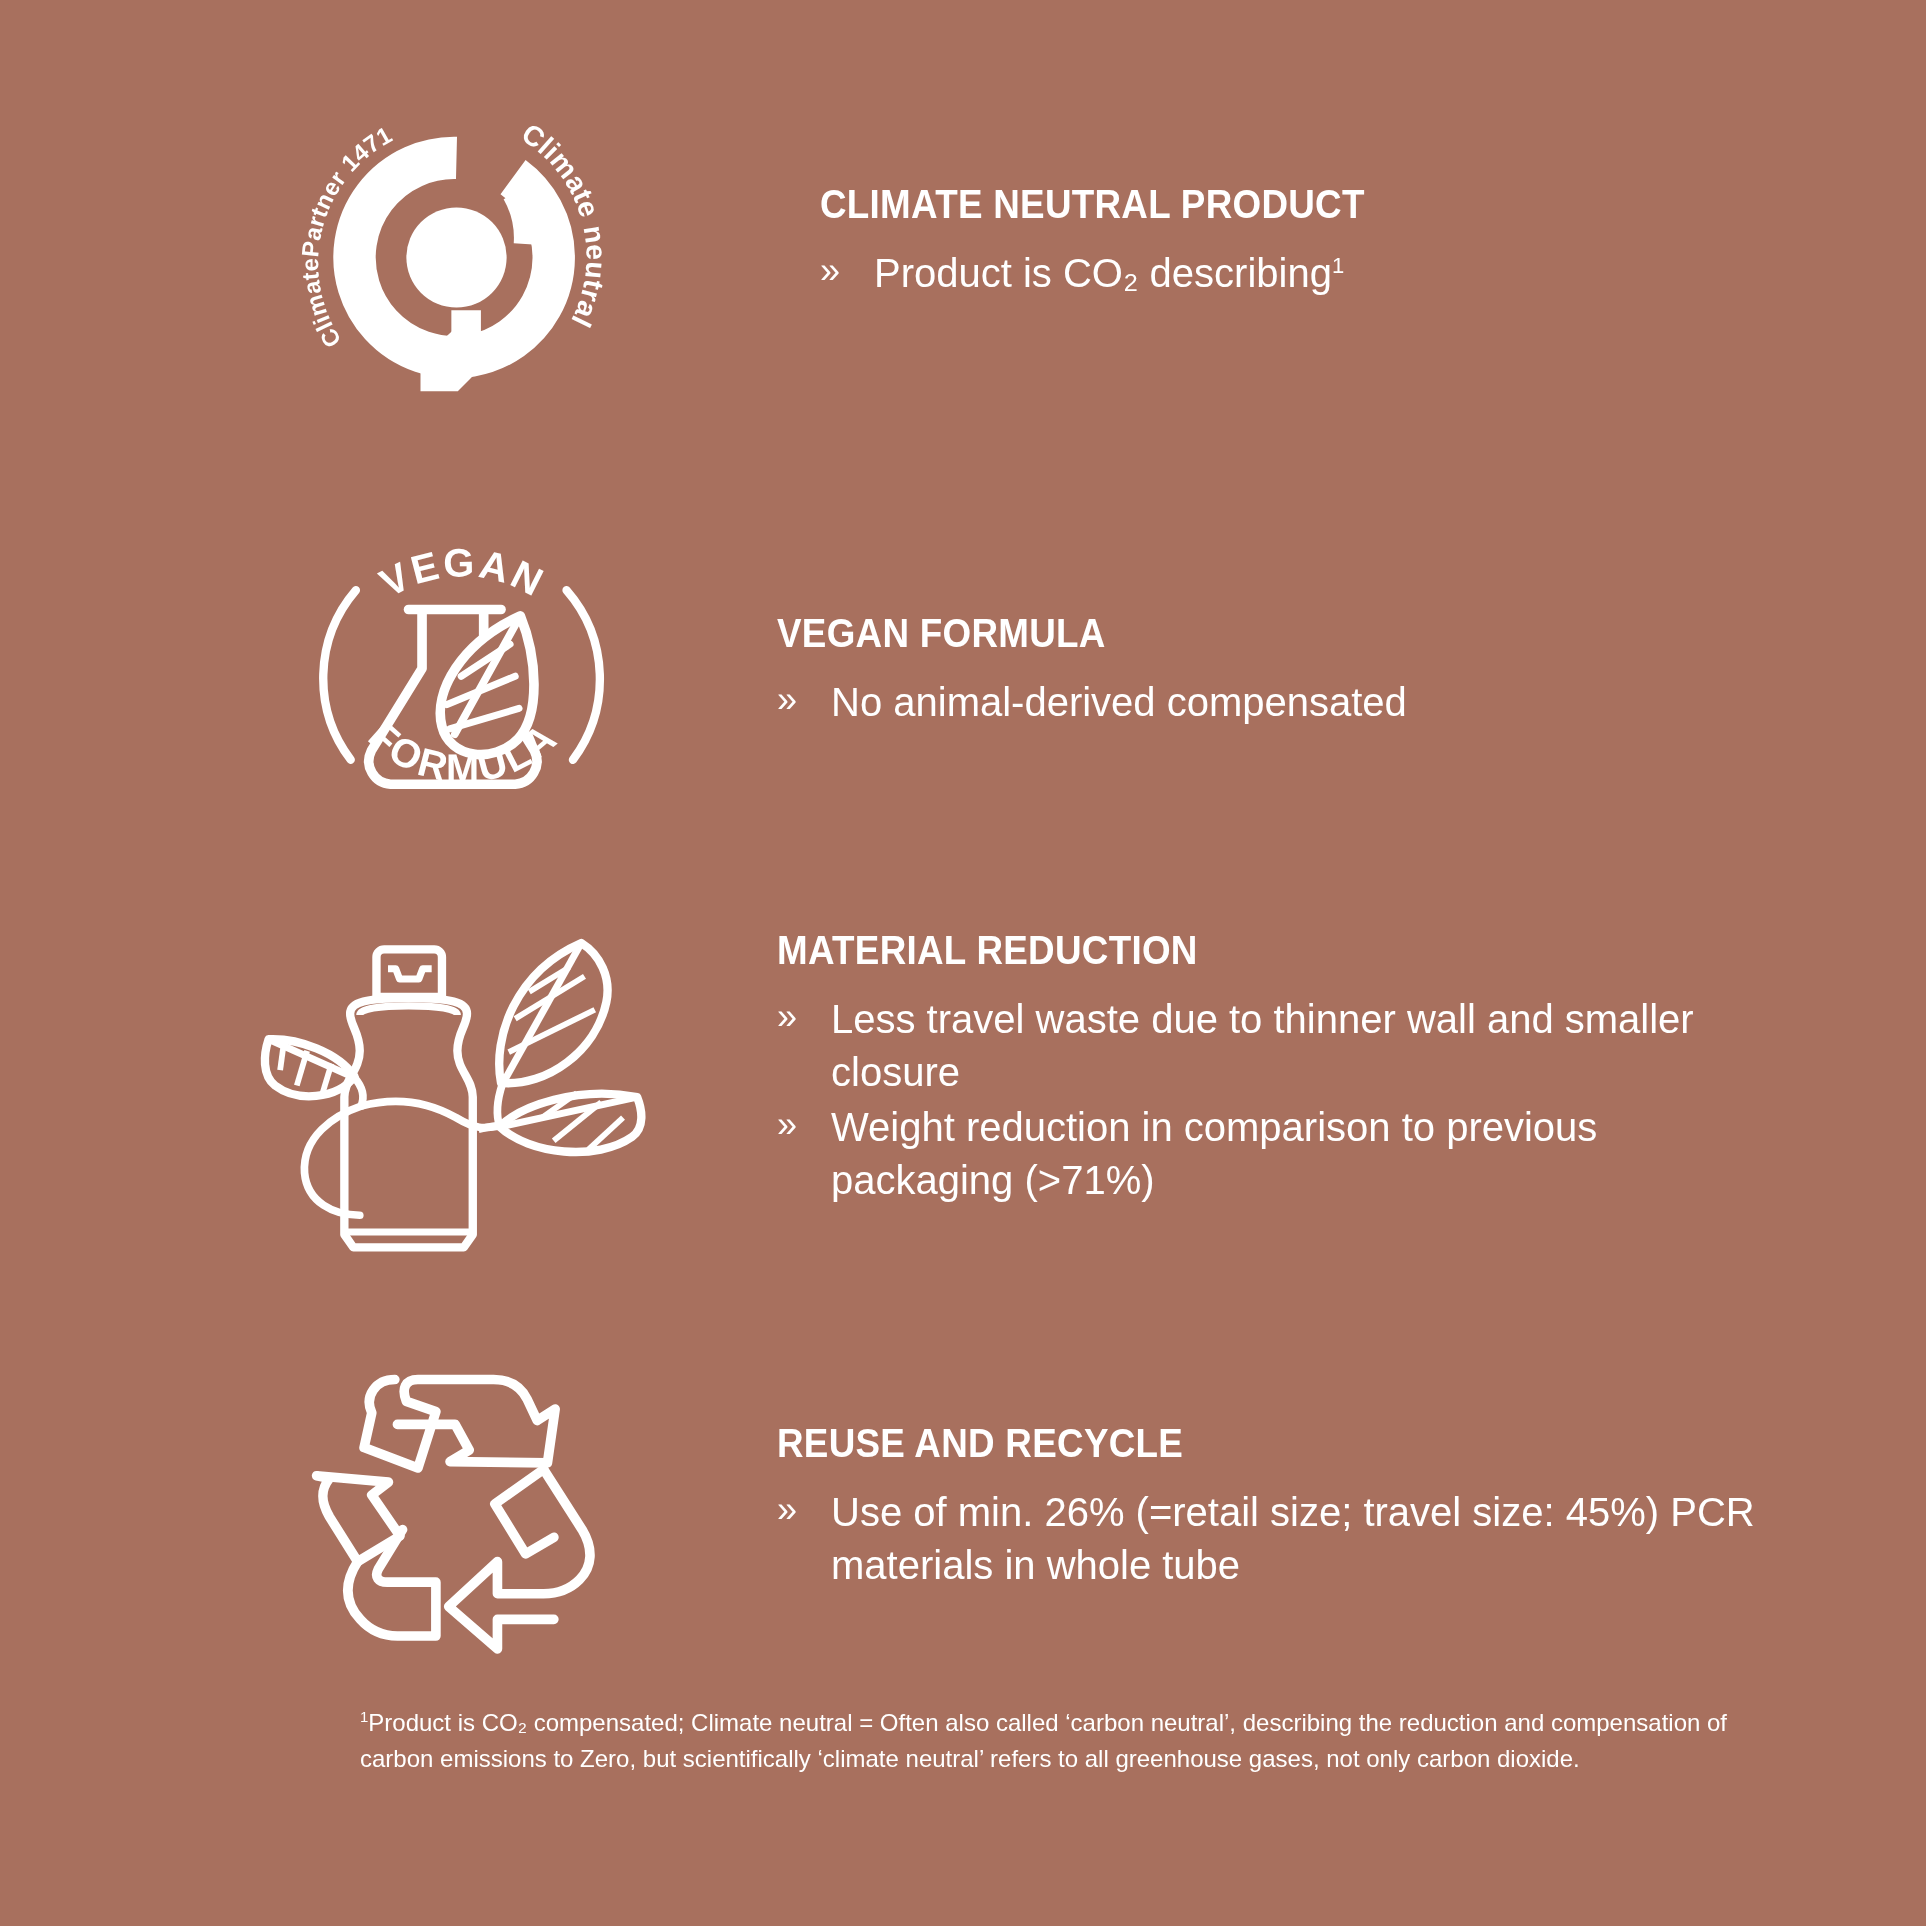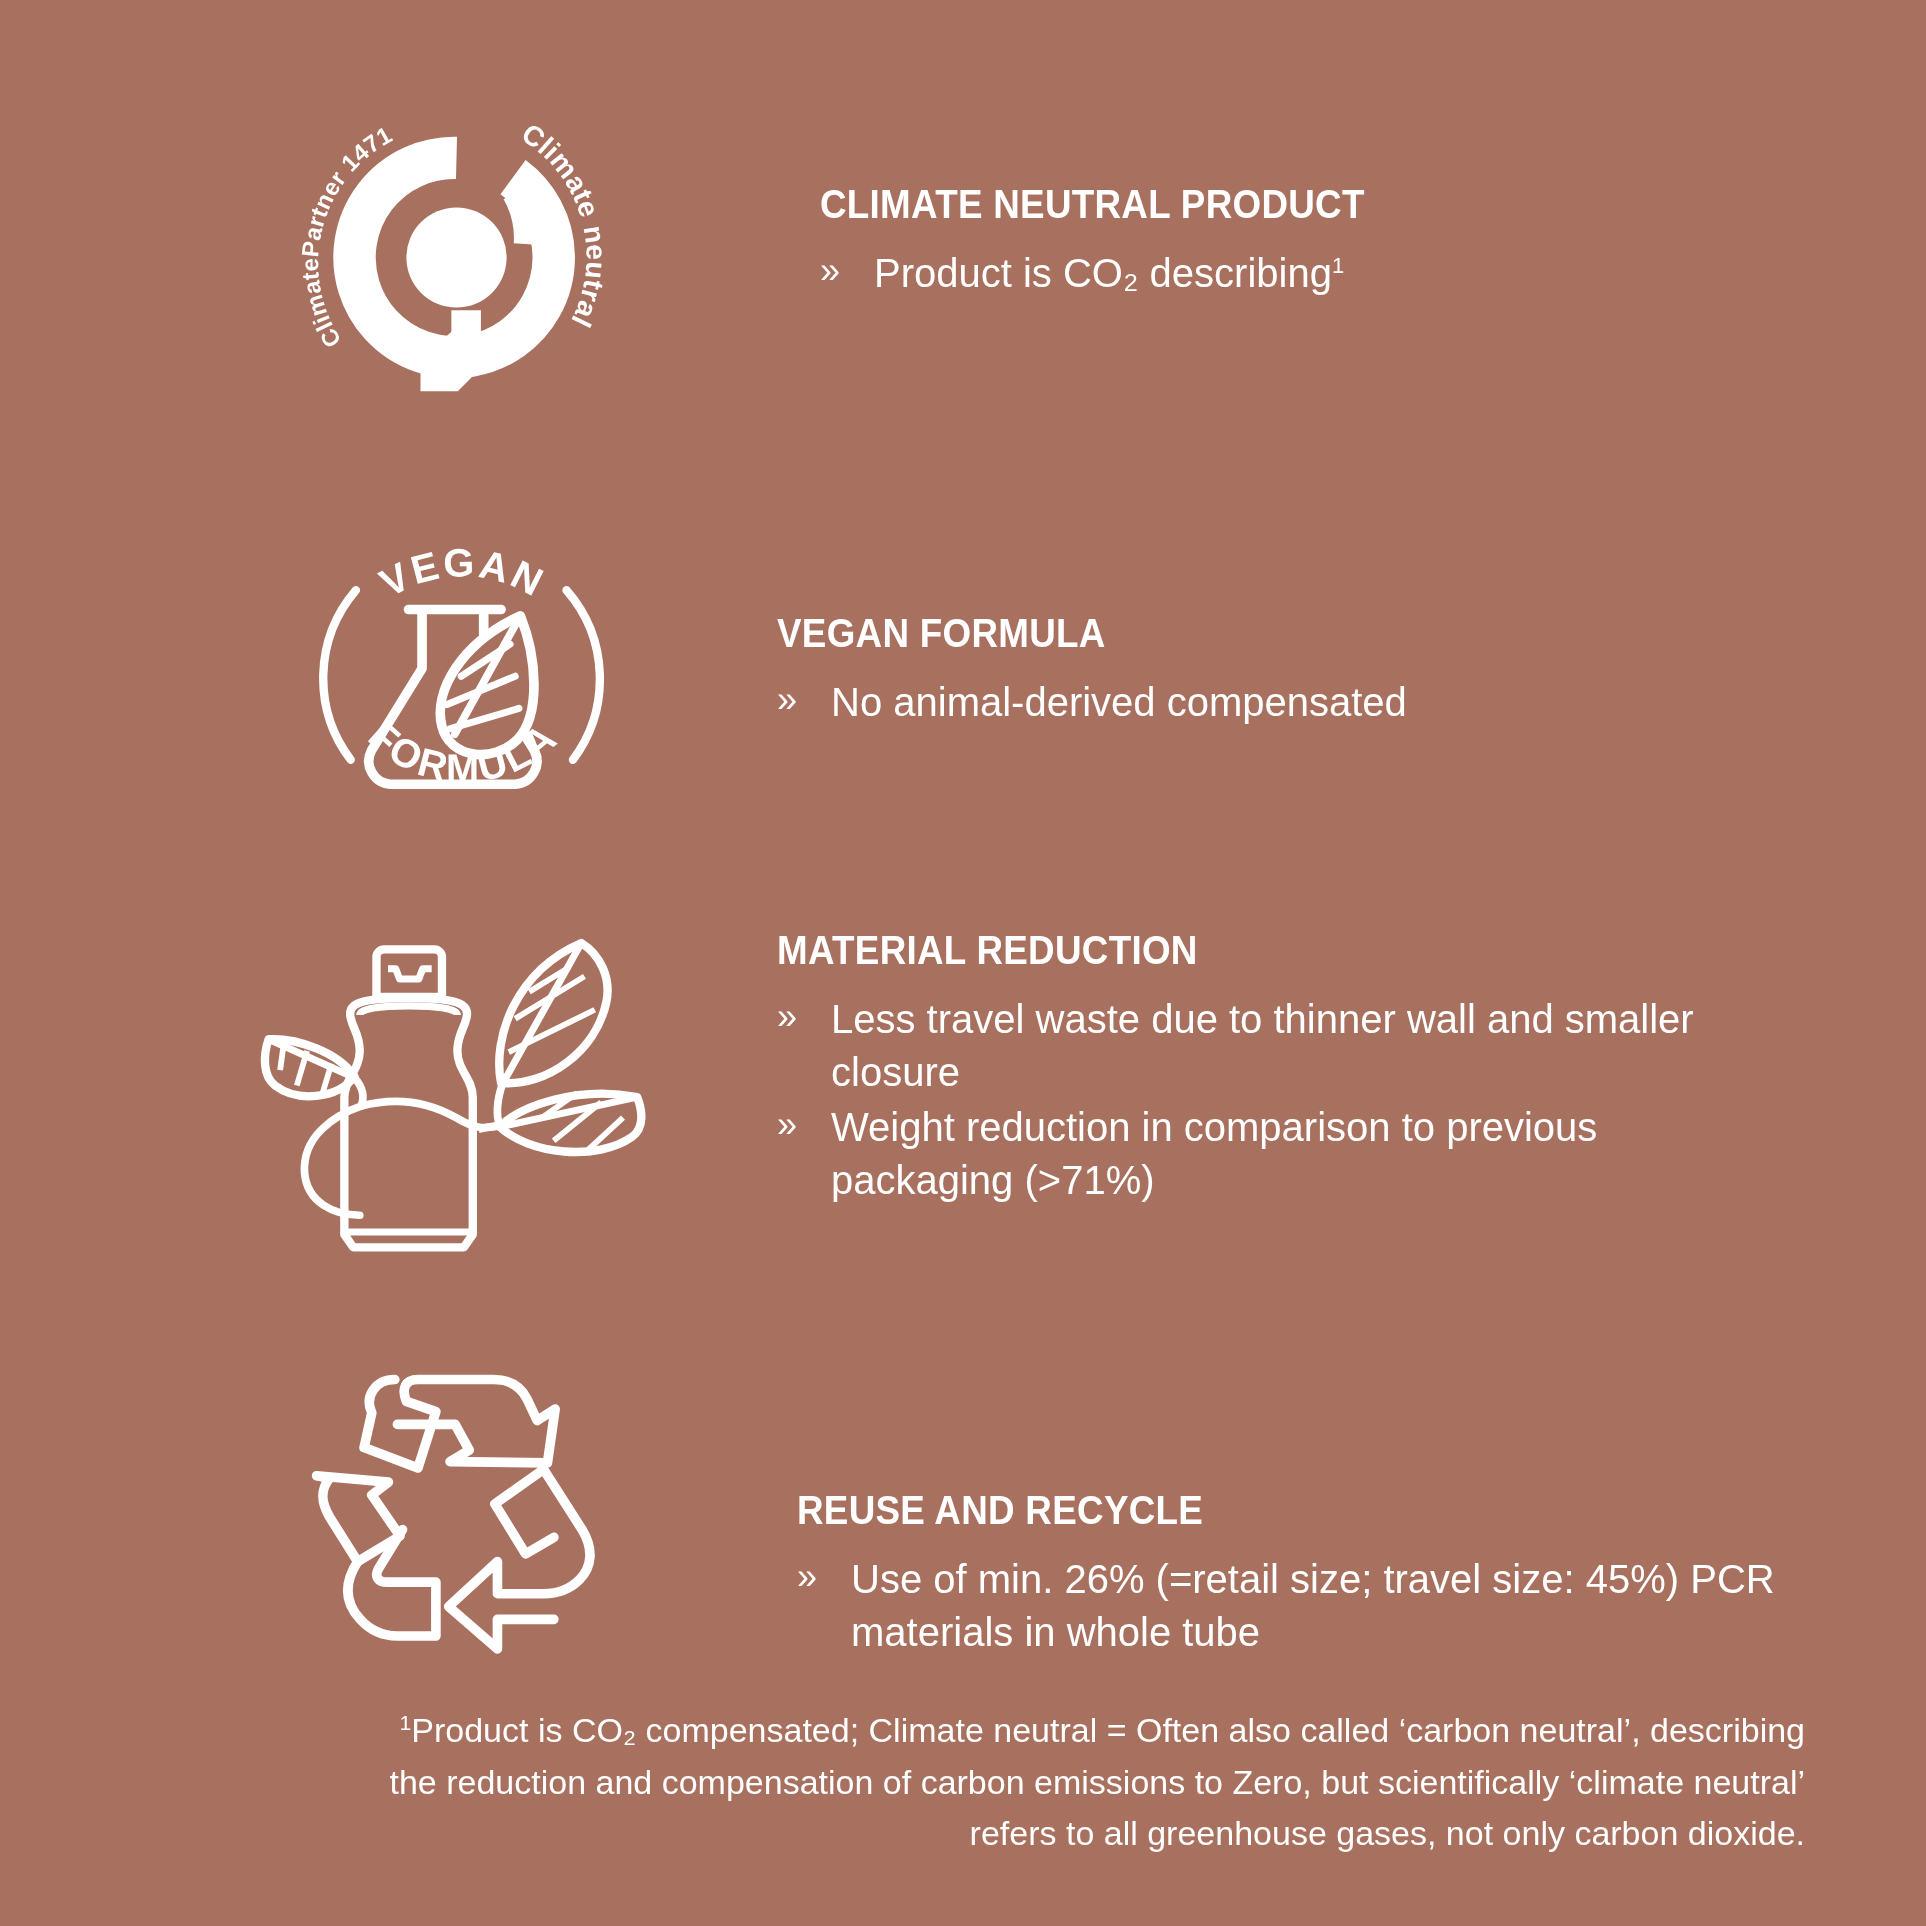--- a/index.html
+++ b/index.html
@@ -68,25 +68,25 @@
     font-size: 0.55em;
     vertical-align: super;
     line-height: 0;
   }
 
   .footnote {
     position: absolute;
     left: 360px;
     top: 1705px;
     width: 1445px;
-    font-size: 34px;
+    font-size: 24px;
     font-weight: 300;
     line-height: 1.52;
     color: #ffffff;
-    text-align: right;
+    text-align: left;
   }
   .footnote sup {
     font-size: 0.62em;
     vertical-align: super;
     line-height: 0;
   }
 
   svg { display: block; overflow: visible; }
 </style>
 </head>
@@ -279,21 +279,21 @@
                  L 320,302
                  L 244,372
                  L 320,438
                  L 320,392
                  L 408,392"></path>
         <path d="M 392,158 L 316,212 L 364,290 L 408,264"></path>
       </g>
     </svg>
   </div>
 
-  <div class="text-col" style="left:777px; top:1490px; width:1040px;margin-left:20px;">
+  <div class="text-col" style="left:777px; top:1423px; width:1040px;">
     <div class="heading">REUSE AND RECYCLE</div>
     <ul class="bullet-list" style="margin-top:23px;">
       <li class="bullet">
         <span class="bullet-marker">»</span>
         <span class="bullet-text" style="max-width:989px;">Use of min. 26% (=retail size; travel size: 45%) PCR materials in whole tube</span>
       </li>
     </ul>
   </div>
 
   <div class="footnote"><sup>1</sup><span>Product is CO₂ compensated; Climate neutral = Often also called ‘carbon neutral’, describing the reduction and compensation of carbon emissions to Zero, but scientifically ‘climate neutral’ refers to all greenhouse gases, not only carbon dioxide.</span></div>

